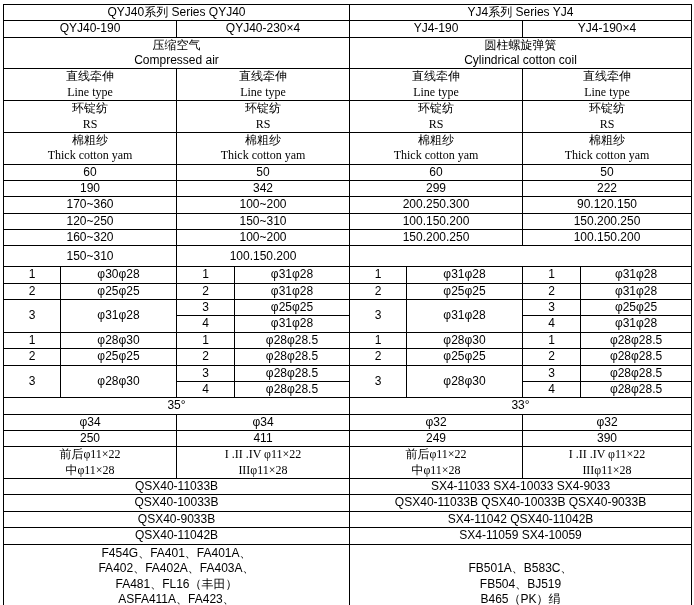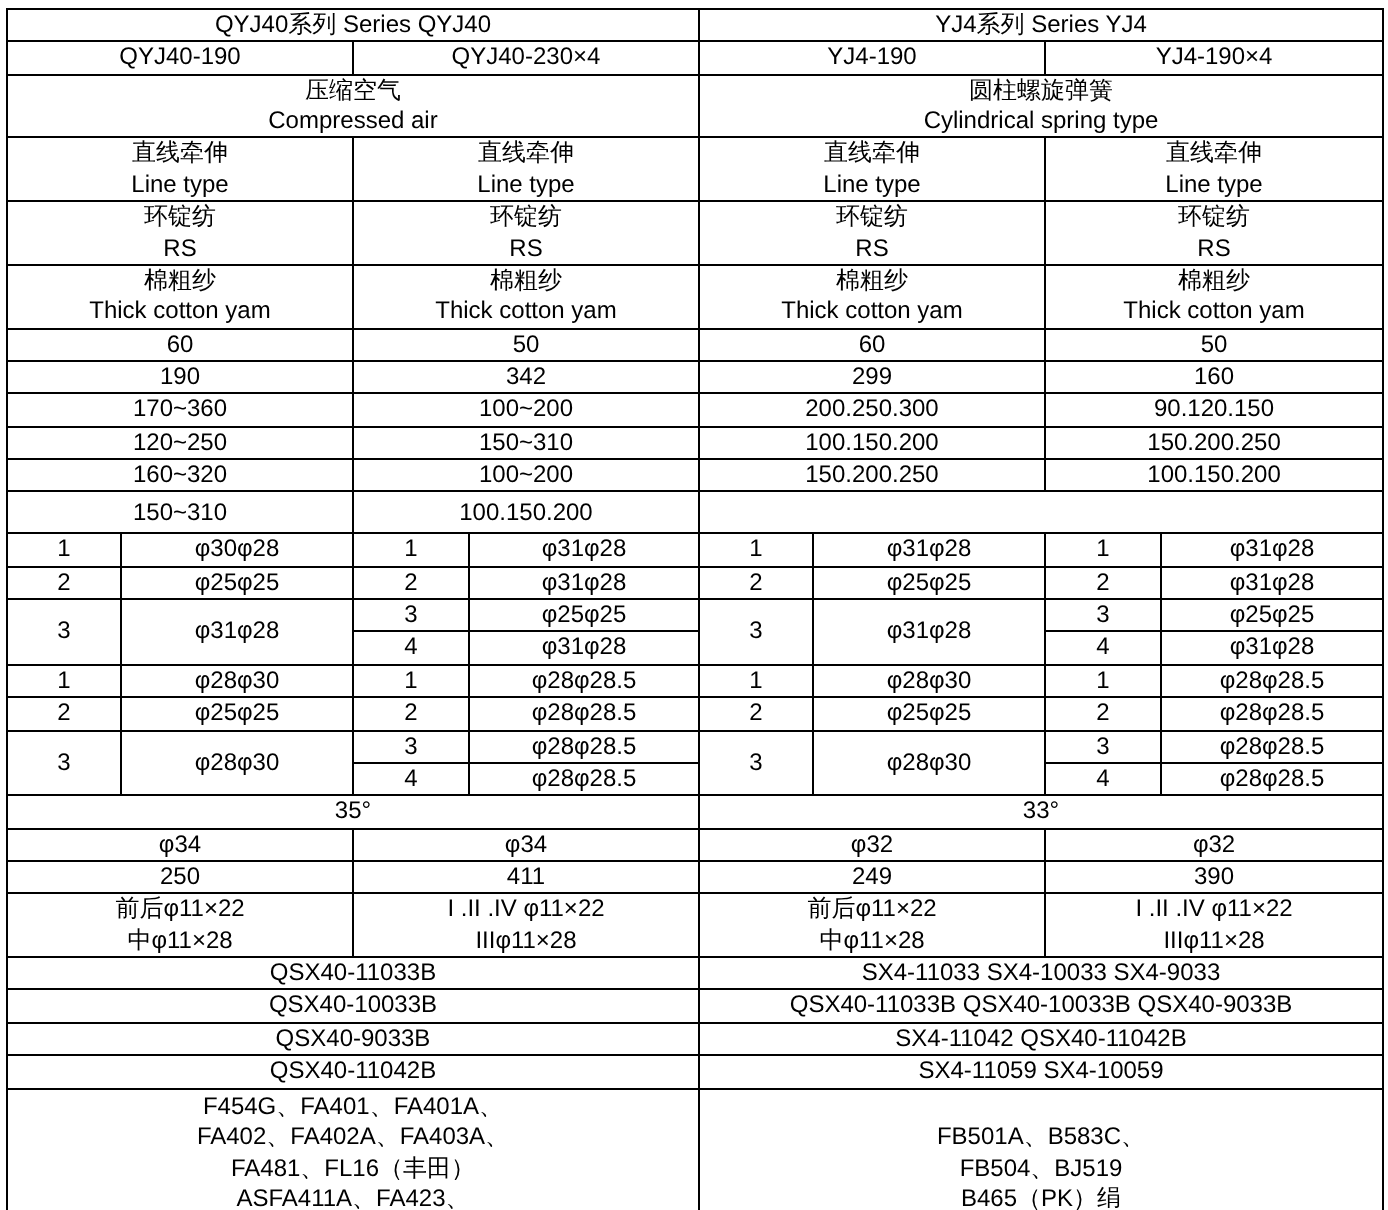--- a/index.html
+++ b/index.html
@@ -3,21 +3,21 @@
 <meta charset="utf-8">
 <style>
   html,body { margin:0; padding:0; background:#ffffff; }
   body { width:694px; height:605px; font-family:"Liberation Sans","DejaVu Sans",sans-serif; color:#000; }
   table.spec { border-collapse:collapse; table-layout:fixed; width:688px; margin:4px 0 0 3px; border:1px solid #000; border-bottom:2px solid #000; }
   td { border:1px solid #000; text-align:center; vertical-align:middle; font-size:12px; line-height:1.28; padding:0 2px; white-space:pre-line; overflow:hidden; }
   tr.h15 td { height:15px; } tr.h15 { height:15px; }
   tr.h16 { height:16px; }
   tr.h21 { height:21px; }
   tr.h30 { height:30px;margin-top:17px; }
-  tr.h31 { height:31px; }
+  tr.h31 { height:31px;font-family:Liberation Serif, serif; }
   tr.h81 { height:81px; }
 </style>
 </head>
 <body>
 
 <table class="spec">
   <colgroup>
     <col style="width:57px">
       <col style="width:116px">
       <col style="width:58px">
@@ -35,21 +35,21 @@
     <tr class="h16">
       <td colspan="2">QYJ40-190</td>
       <td colspan="2">QYJ40-230×4</td>
       <td colspan="2">YJ4-190</td>
       <td colspan="2">YJ4-190×4</td>
     </tr>
     <tr class="h30">
       <td colspan="4">压缩空气
 Compressed air</td>
       <td colspan="4">圆柱螺旋弹簧
-Cylindrical spring type</td>
+Cylindrical cotton coil</td>
     </tr>
     <tr class="h31">
       <td colspan="2">直线牵伸
 Line type</td>
       <td colspan="2">直线牵伸
 Line type</td>
       <td colspan="2">直线牵伸
 Line type</td>
       <td colspan="2">直线牵伸
 Line type</td>
@@ -77,21 +77,21 @@
     <tr class="h16">
       <td colspan="2">60</td>
       <td colspan="2">50</td>
       <td colspan="2">60</td>
       <td colspan="2">50</td>
     </tr>
     <tr class="h16">
       <td colspan="2">190</td>
       <td colspan="2">342</td>
       <td colspan="2">299</td>
-      <td colspan="2">160</td>
+      <td colspan="2">222</td>
     </tr>
     <tr class="h16">
       <td colspan="2">170~360</td>
       <td colspan="2">100~200</td>
       <td colspan="2">200.250.300</td>
       <td colspan="2">90.120.150</td>
     </tr>
     <tr class="h16">
       <td colspan="2">120~250</td>
       <td colspan="2">150~310</td>

